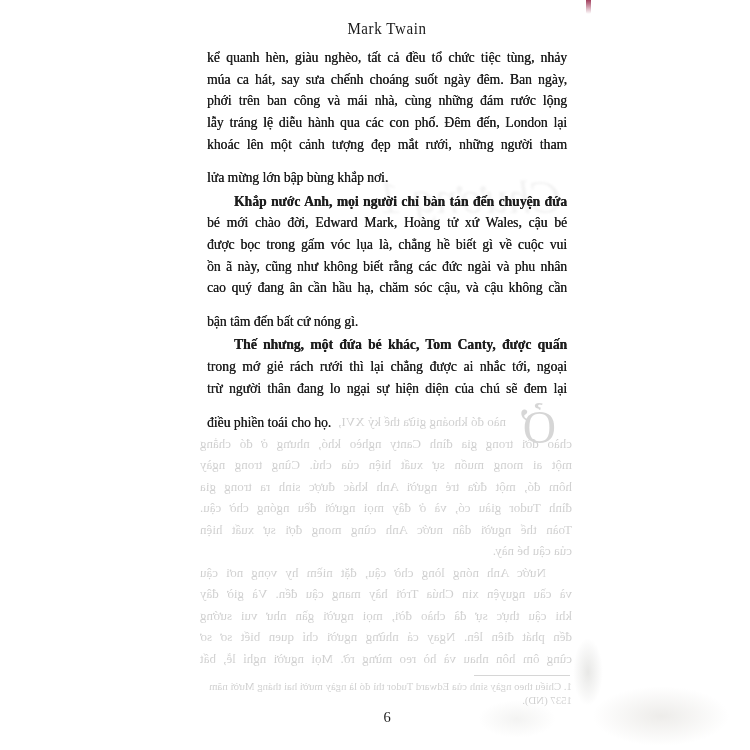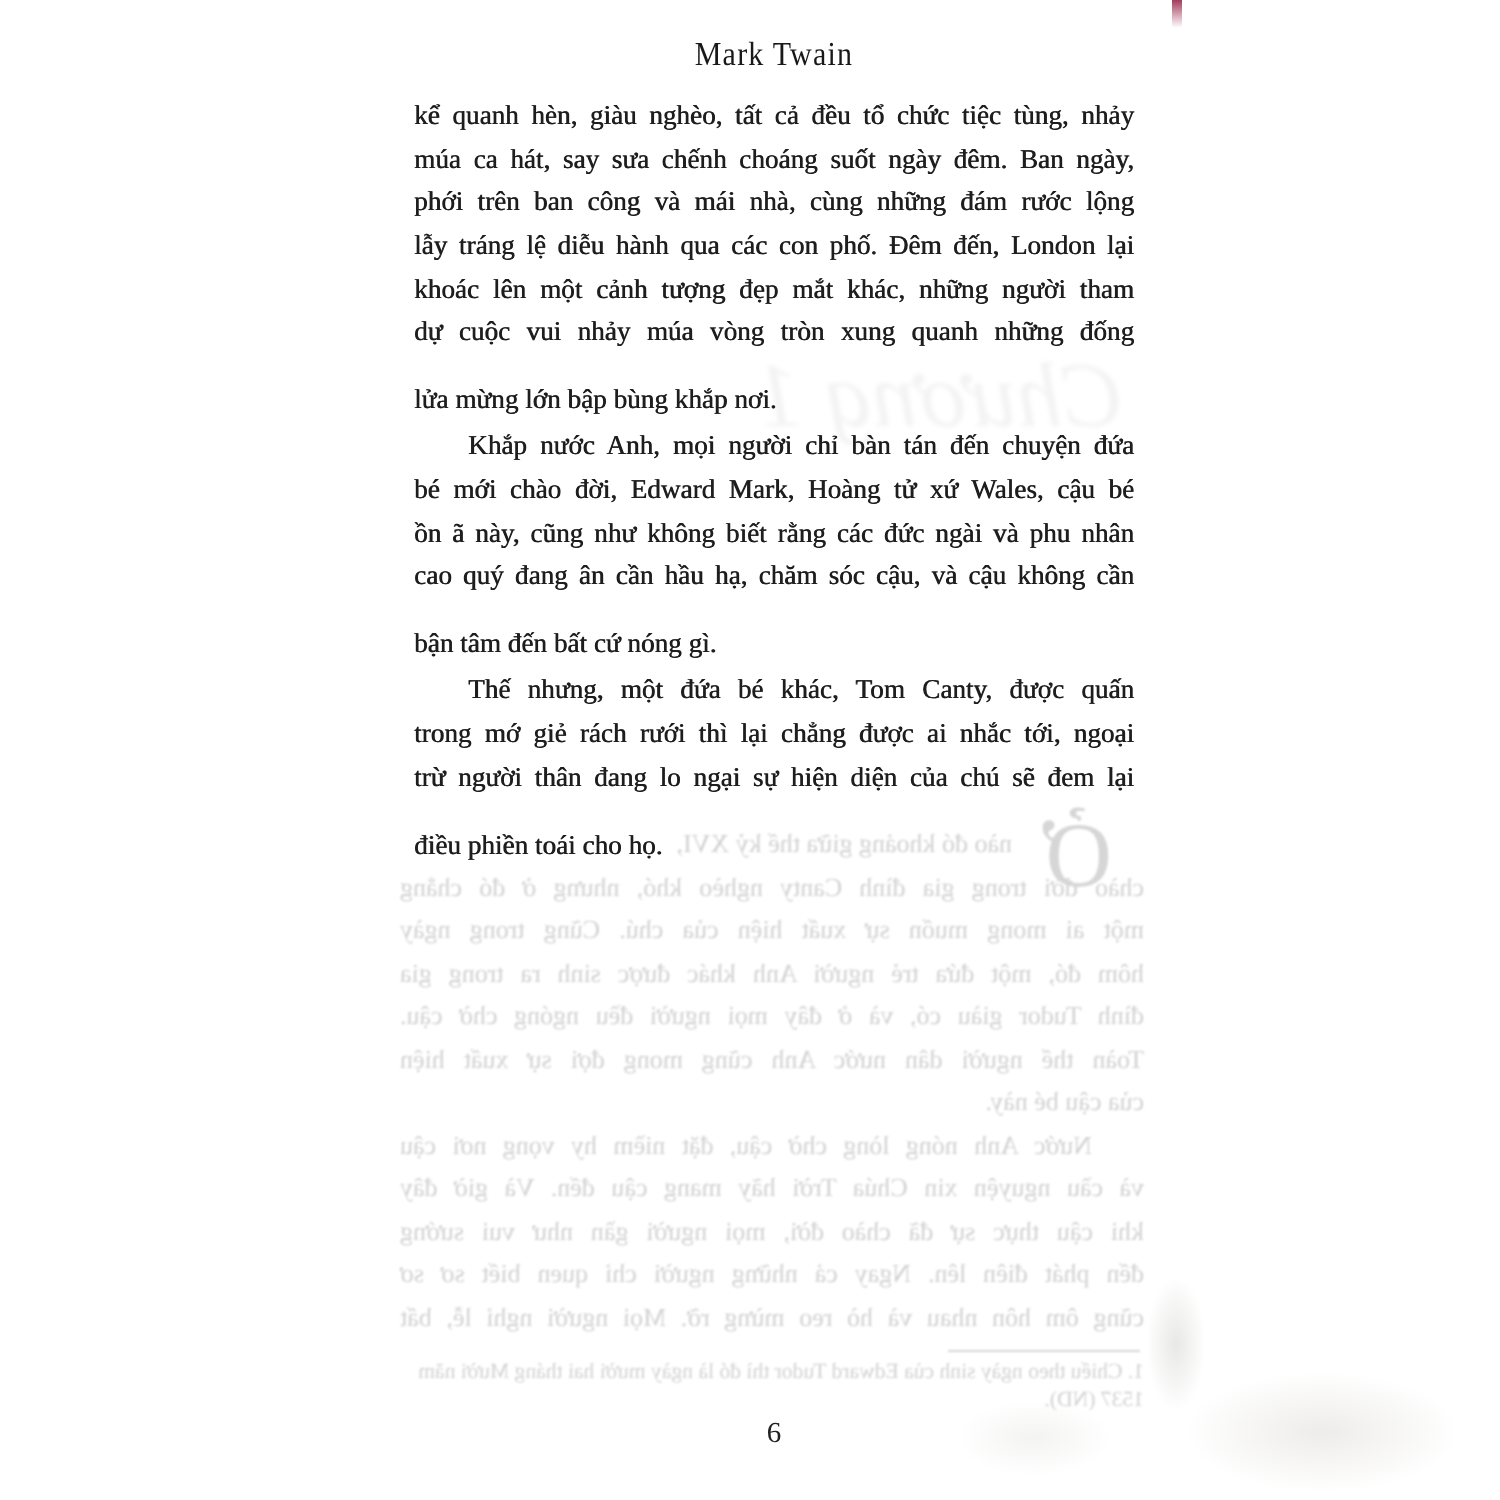--- a/index.html
+++ b/index.html
@@ -21,21 +21,21 @@
   .body-block{
     position:absolute;top:47px;left:207px;width:360px;
     color:#1e1e1e;font-size:13.6px;
     text-shadow:.28px 0 0 currentColor; 
   }
   .line{
     height:21.7px;line-height:21.7px;white-space:nowrap;
     text-align:justify;text-align-last:justify;overflow:visible;
   }
   .line.last{text-align-last:left;margin-top:12px;}
-  .line.indent{padding-left:27px;}
+  .line.indent{padding-left:27px;font-weight:bold;}
   .para{margin-bottom:1.6px;}
 
   
   .bleed{
     position:absolute;top:411px;left:200px;width:372px;
     transform:scaleX(-1);
     color:#8b8b8b;opacity:.40;filter:blur(.45px);
     font-size:13px;
   }
   .bleed .bline{
@@ -116,27 +116,27 @@
       <div class="fline">1537 (ND).</div>
     </div>
   </div>
 
   <div class="body-block">
     <div class="para">
       <div class="line">kể quanh hèn, giàu nghèo, tất cả đều tổ chức tiệc tùng, nhảy</div>
       <div class="line">múa ca hát, say sưa chếnh choáng suốt ngày đêm. Ban ngày,</div>
       <div class="line">phới trên ban công và mái nhà, cùng những đám rước lộng</div>
       <div class="line">lẫy tráng lệ diễu hành qua các con phố. Đêm đến, London lại</div>
-      <div class="line">khoác lên một cảnh tượng đẹp mắt khác, những người tham</div>
-      <div class="line">dự cuộc vui nhảy múa vòng tròn xung quanh những đống</div>
+      <div class="line">khoác lên một cảnh tượng đẹp mắt rưới, những người tham</div>
       <div class="line last">lửa mừng lớn bập bùng khắp nơi.</div>
     </div>
     <div class="para">
       <div class="line indent">Khắp nước Anh, mọi người chỉ bàn tán đến chuyện đứa</div>
       <div class="line">bé mới chào đời, Edward Mark, Hoàng tử xứ Wales, cậu bé</div>
+      <div class="line">được bọc trong gấm vóc lụa là, chẳng hề biết gì về cuộc vui</div>
       <div class="line">ồn ã này, cũng như không biết rằng các đức ngài và phu nhân</div>
       <div class="line">cao quý đang ân cần hầu hạ, chăm sóc cậu, và cậu không cần</div>
       <div class="line last">bận tâm đến bất cứ nóng gì.</div>
     </div>
     <div class="para">
       <div class="line indent">Thế nhưng, một đứa bé khác, Tom Canty, được quấn</div>
       <div class="line">trong mớ giẻ rách rưới thì lại chẳng được ai nhắc tới, ngoại</div>
       <div class="line">trừ người thân đang lo ngại sự hiện diện của chú sẽ đem lại</div>
       <div class="line last">điều phiền toái cho họ.</div>
     </div>

